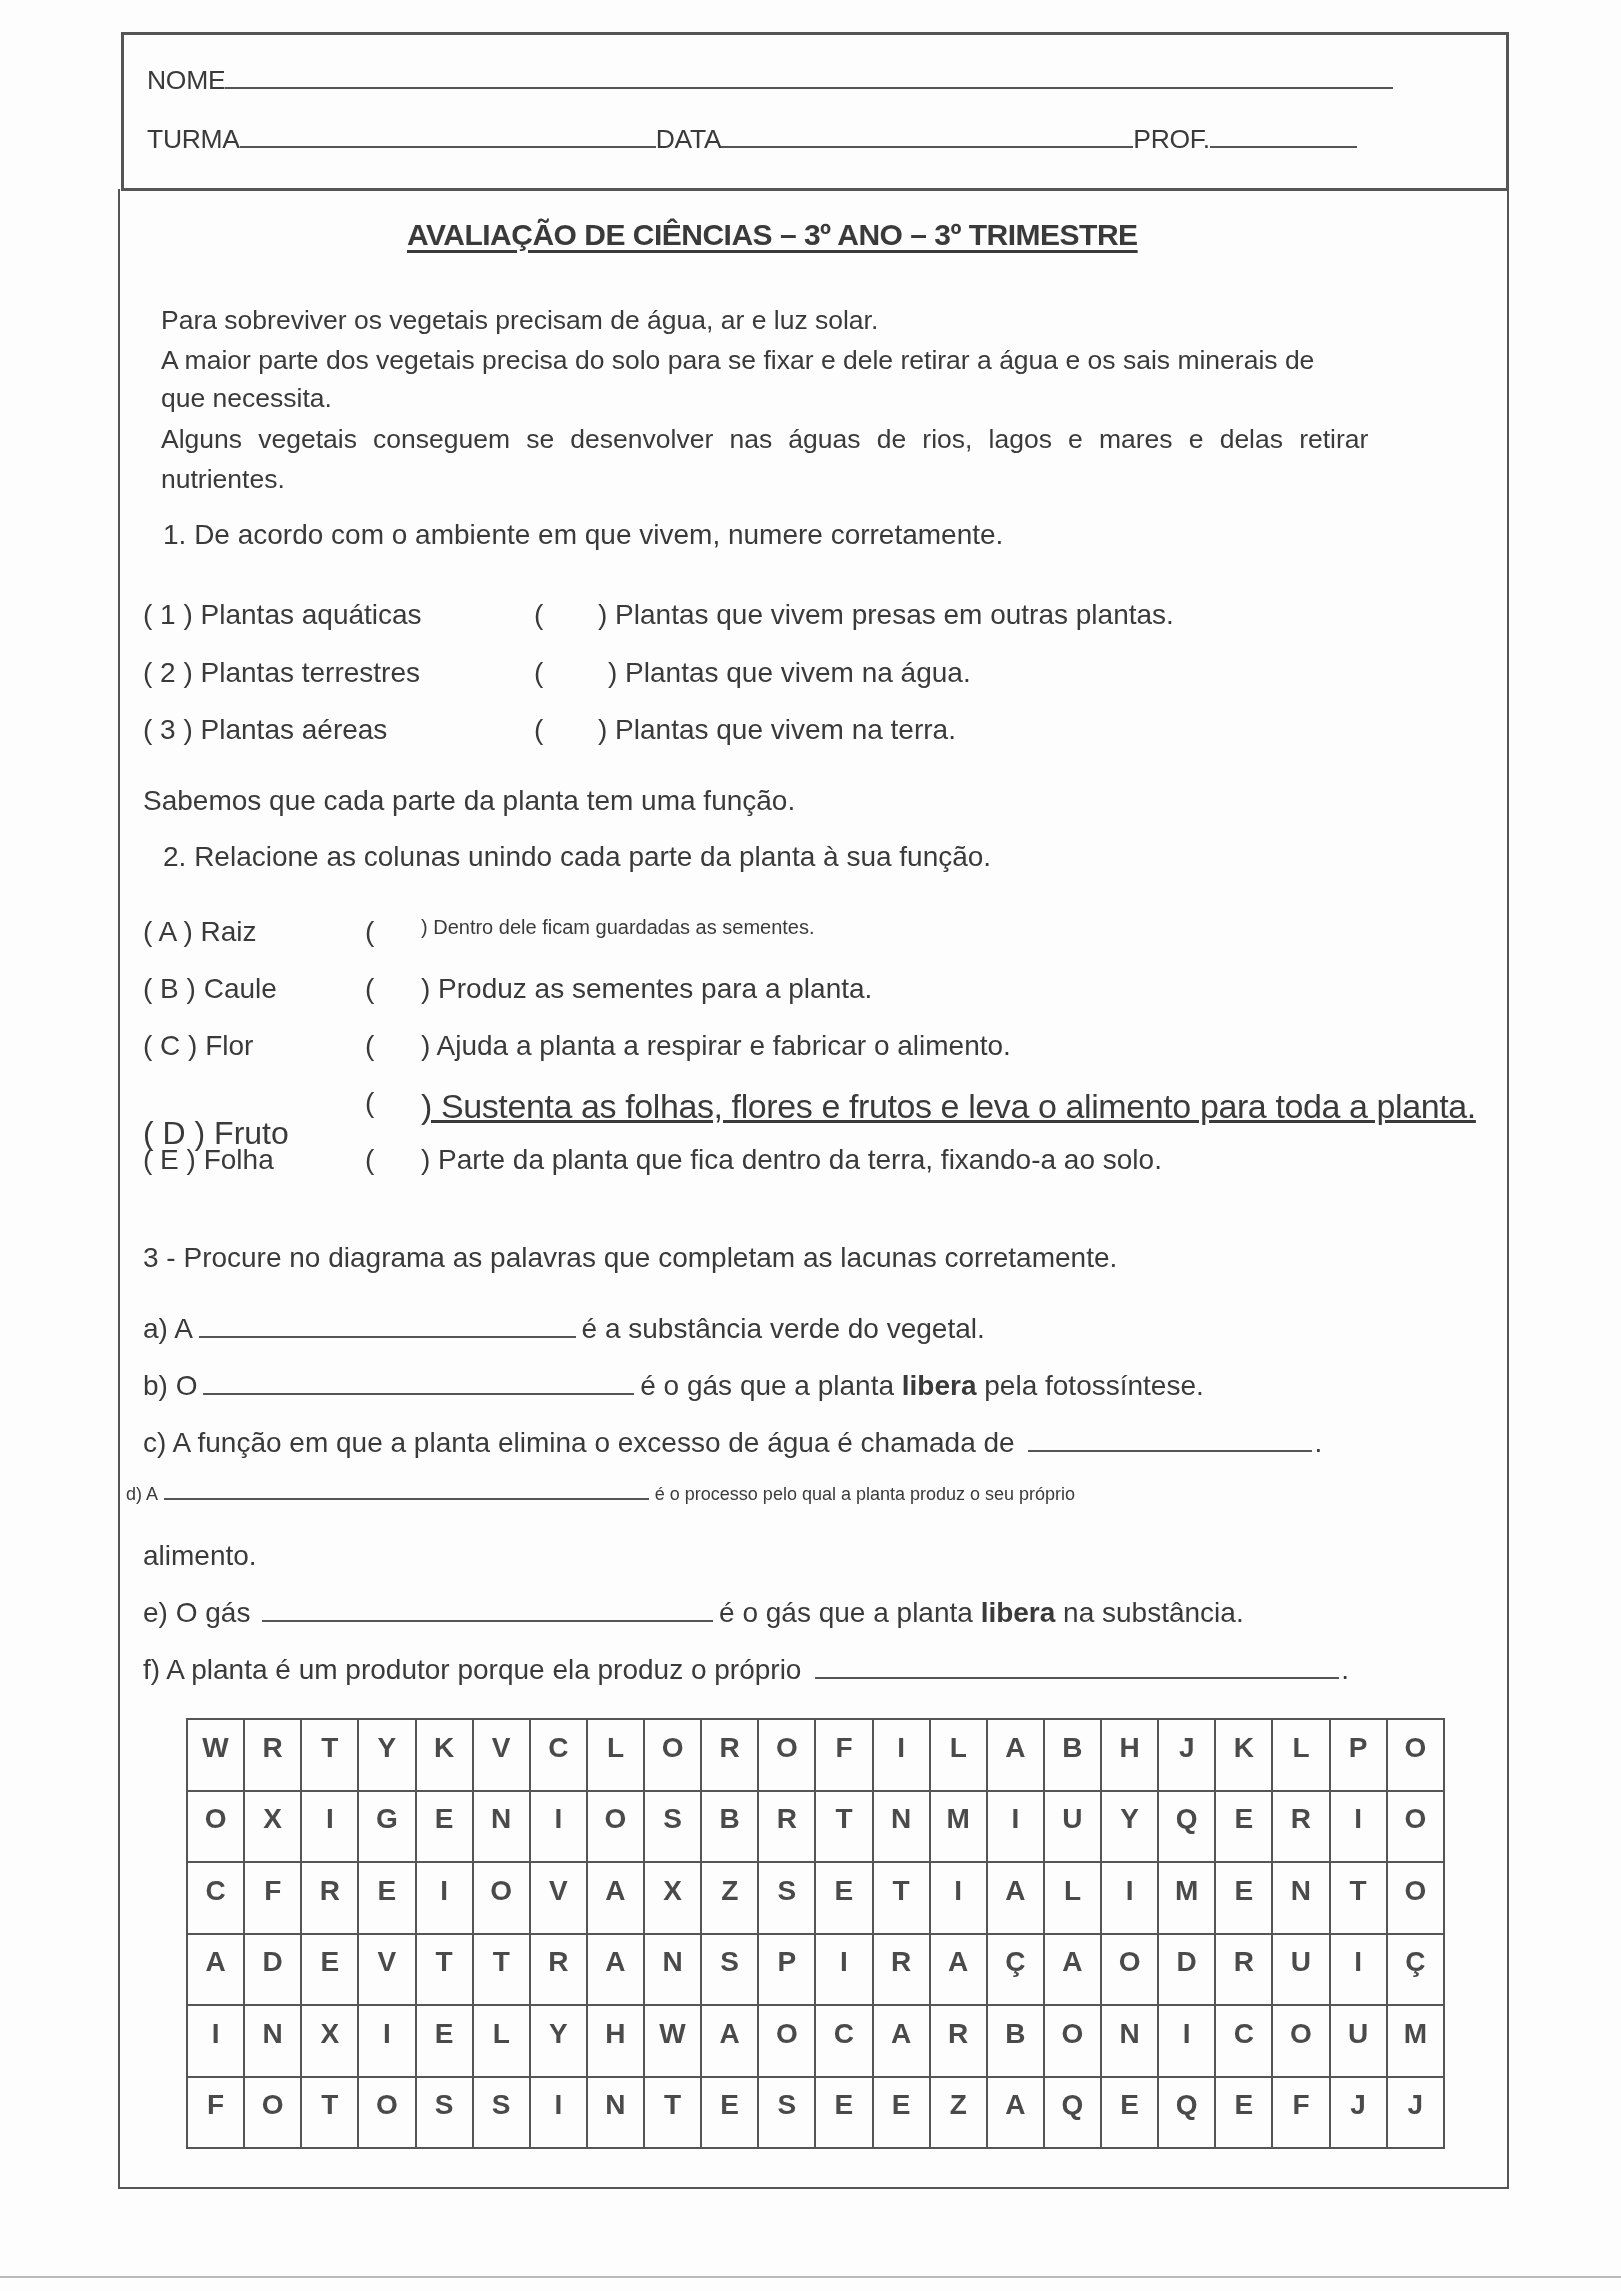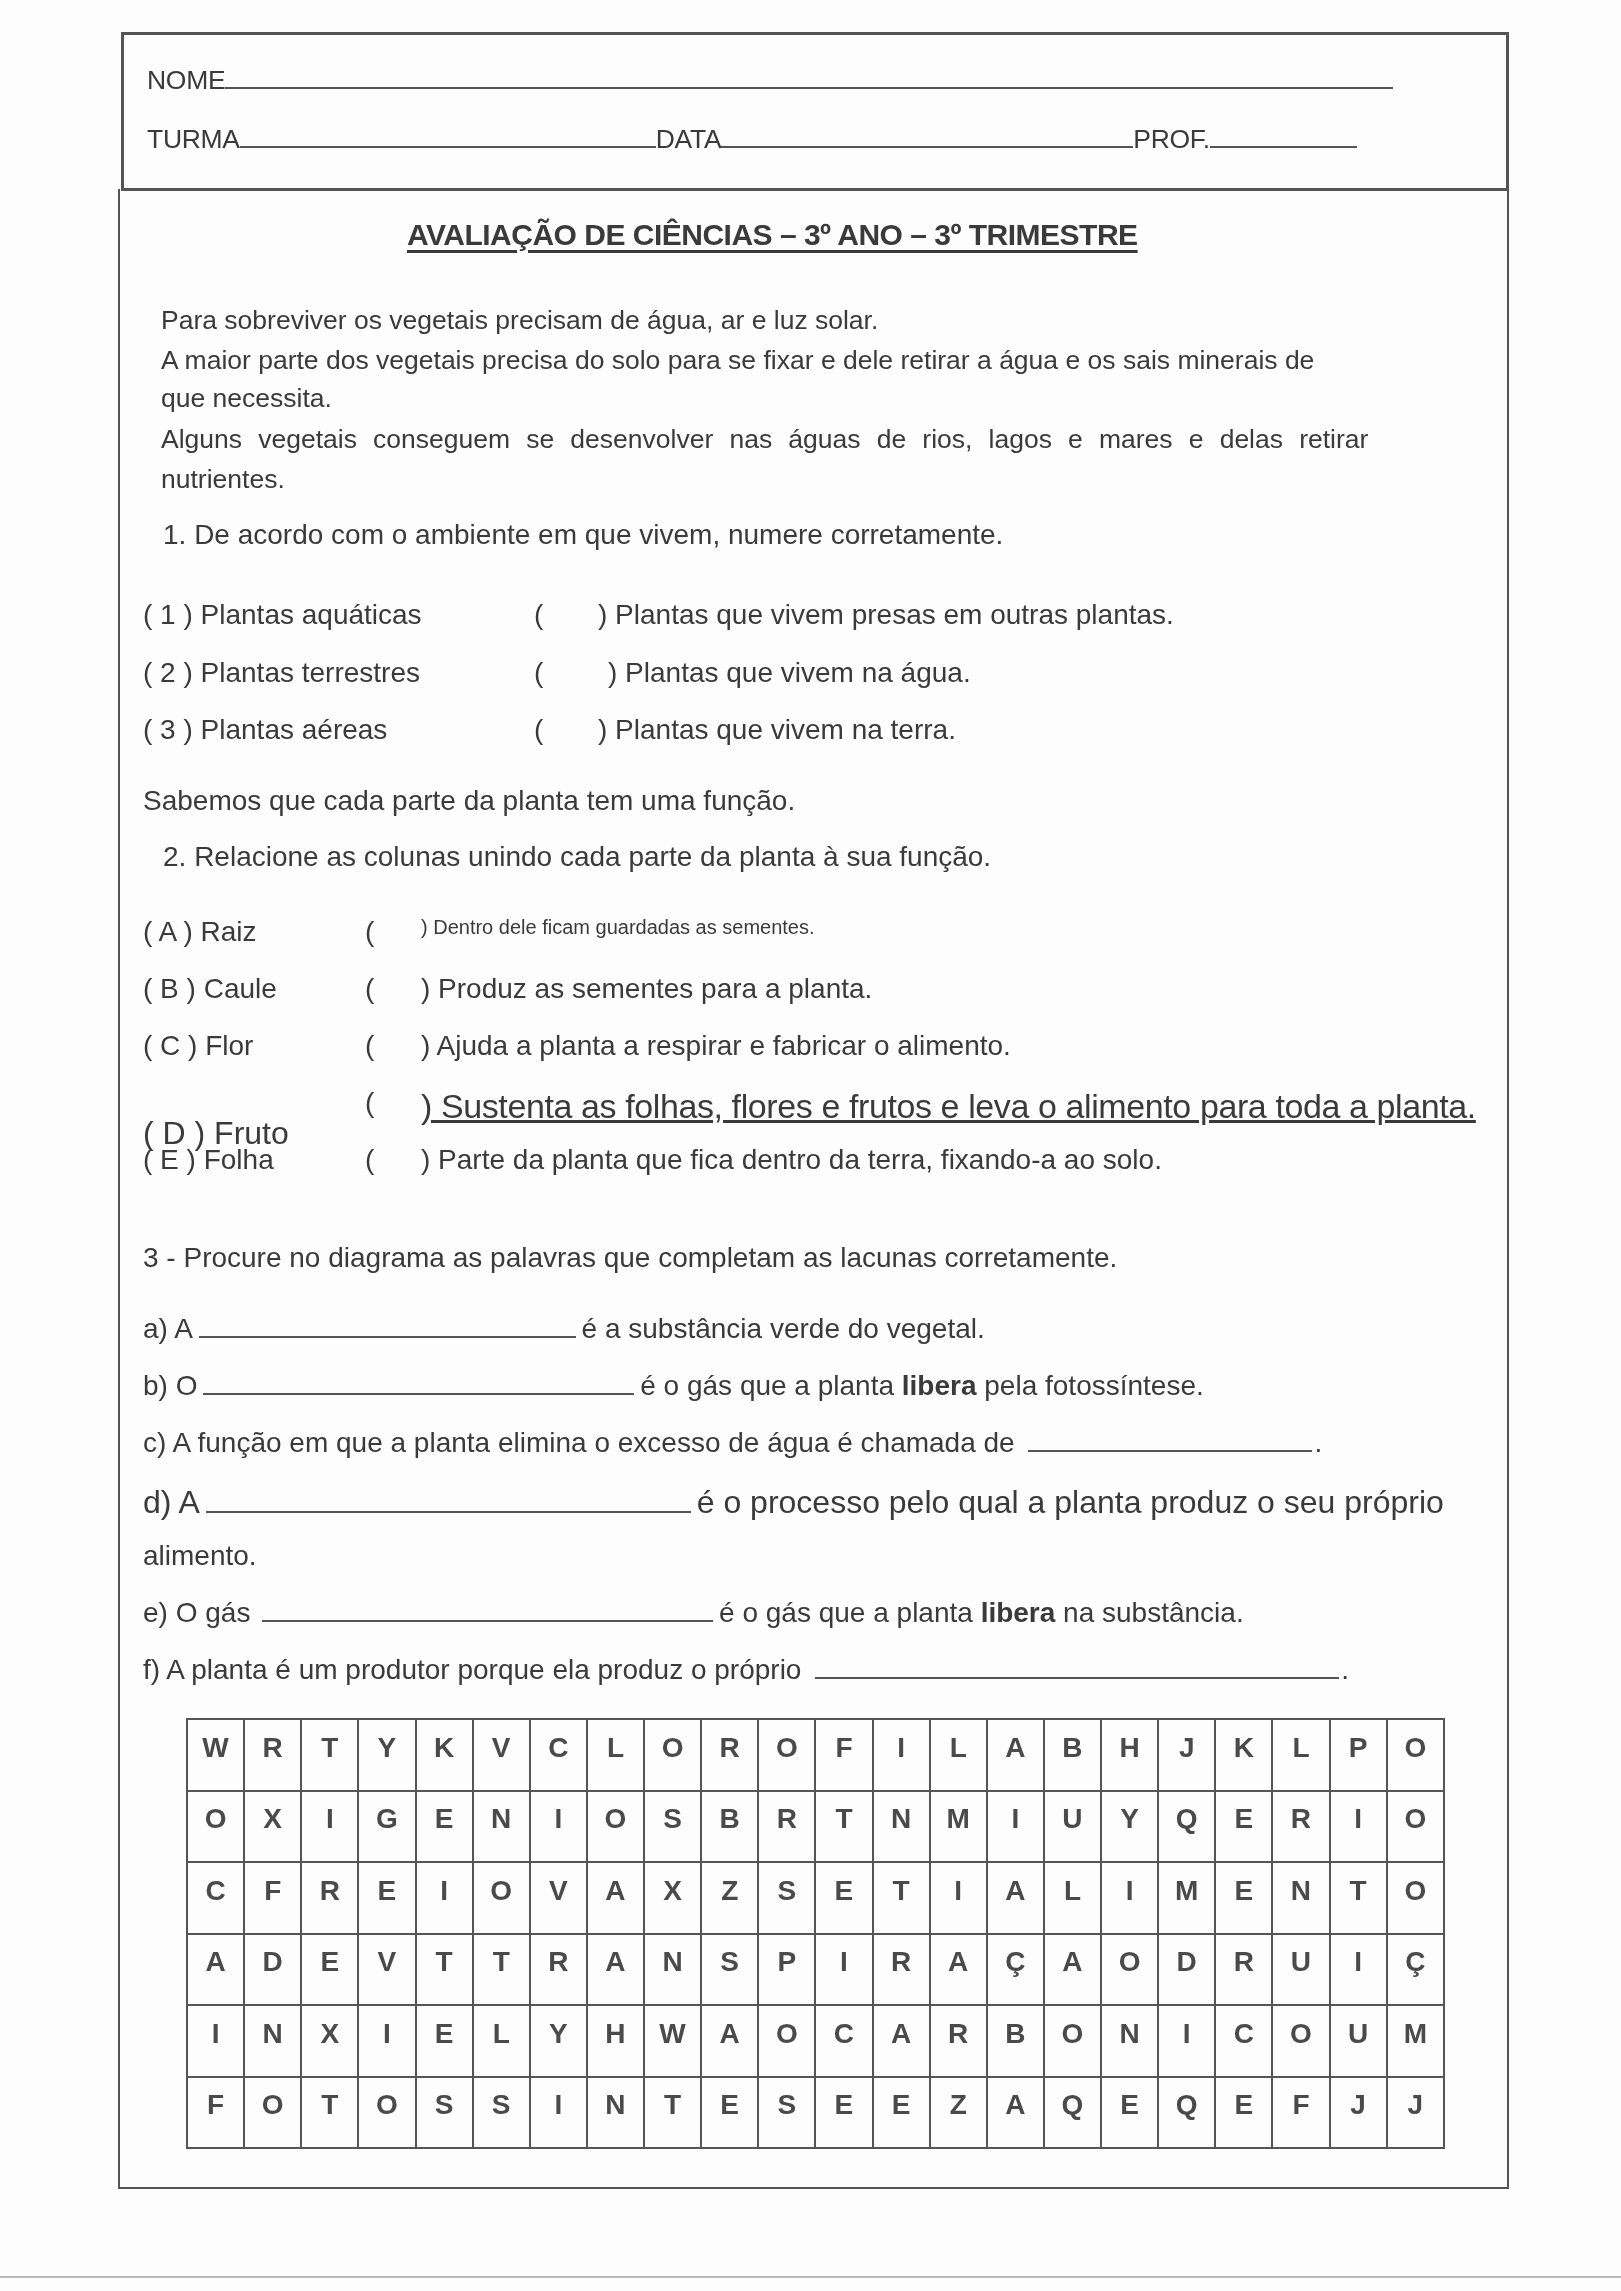--- a/index.html
+++ b/index.html
@@ -95,21 +95,21 @@
 
 <div class="abs t" style="left:143px; top:1313px; font-size:28px;">
   <span>a) A</span><span class="blank" style="width:377px;"></span><span>é a substância verde do vegetal.</span>
 </div>
 <div class="abs t" style="left:143px; top:1370px; font-size:28px;">
   <span>b) O</span><span class="blank" style="width:431px;"></span><span>é o gás que a planta </span><b>libera</b><span> pela fotossíntese.</span>
 </div>
 <div class="abs t" style="left:143px; top:1427px; font-size:28px;">
   <span>c) A função em que a planta elimina o excesso de água é chamada de</span><span class="blank" style="width:284px; margin-left:13.7px; margin-right:2px;"></span><span>.</span>
 </div>
-<div class="abs t" style="left:143px; top:1484px; font-size:32px;">
+<div class="abs t" style="left:126px; top:1484px; font-size:18px;">
   <span>d) A</span><span class="blank" style="width:485px;"></span><span>é o processo pelo qual a planta produz o seu próprio</span>
 </div>
 <div class="abs t" style="left:143px; top:1540px; font-size:28px;">alimento.</div>
 <div class="abs t" style="left:143px; top:1597px; font-size:28px;">
   <span>e) O gás</span><span class="blank" style="width:451px; margin-left:11.8px;"></span><span>é o gás que a planta </span><b>libera</b><span> na substância.</span>
 </div>
 <div class="abs t" style="left:143px; top:1654px; font-size:28px;">
   <span>f) A planta é um produtor porque ela produz o próprio</span><span class="blank" style="width:524px; margin-left:13.7px; margin-right:2px;"></span><span>.</span>
 </div>
 

